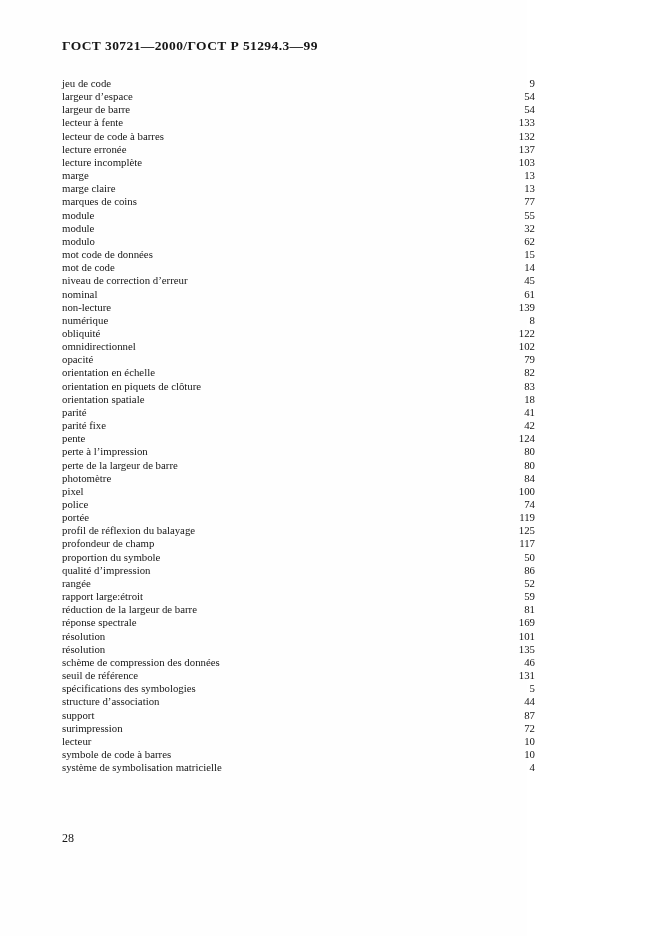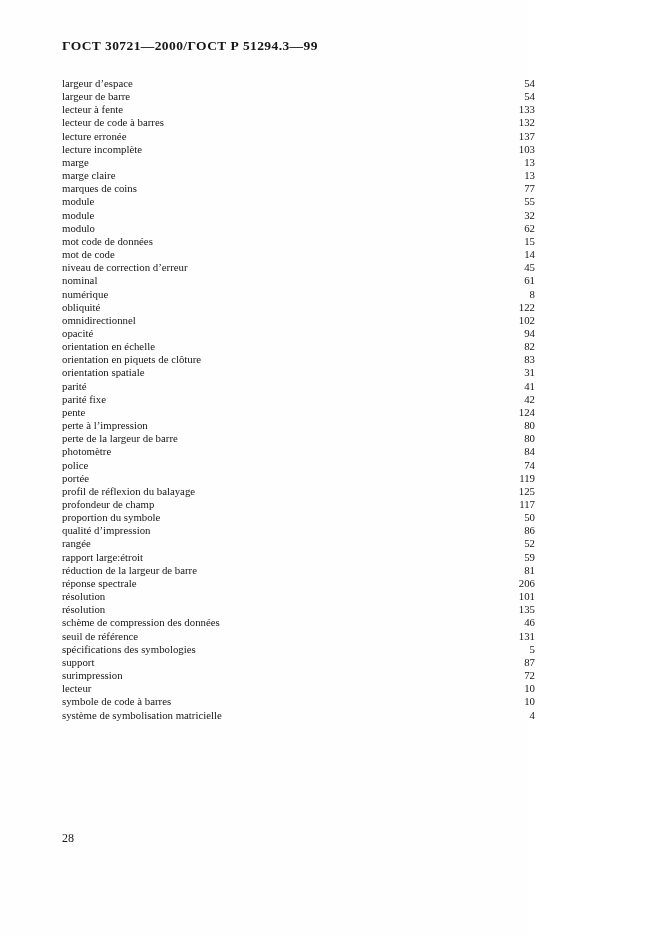--- a/index.html
+++ b/index.html
@@ -56,20 +56,24 @@
   }
 </style>
 </head>
 <body>
 
 <div class="page">
   <h1 class="doc-title">ГОСТ 30721—2000/ГОСТ Р 51294.3—99</h1>
 
   <div class="index-list" id="index-list">
       <div class="row">
+        <span class="term">jeu de code</span>
+        <span class="pagenum">9</span>
+      </div>
+      <div class="row">
         <span class="term">largeur d’espace</span>
         <span class="pagenum">54</span>
       </div>
       <div class="row">
         <span class="term">largeur de barre</span>
         <span class="pagenum">54</span>
       </div>
       <div class="row">
         <span class="term">lecteur à fente</span>
         <span class="pagenum">133</span>
@@ -120,46 +124,50 @@
       </div>
       <div class="row">
         <span class="term">niveau de correction d’erreur</span>
         <span class="pagenum">45</span>
       </div>
       <div class="row">
         <span class="term">nominal</span>
         <span class="pagenum">61</span>
       </div>
       <div class="row">
+        <span class="term">non-lecture</span>
+        <span class="pagenum">139</span>
+      </div>
+      <div class="row">
         <span class="term">numérique</span>
         <span class="pagenum">8</span>
       </div>
       <div class="row">
         <span class="term">obliquité</span>
         <span class="pagenum">122</span>
       </div>
       <div class="row">
         <span class="term">omnidirectionnel</span>
         <span class="pagenum">102</span>
       </div>
       <div class="row">
         <span class="term">opacité</span>
-        <span class="pagenum">94</span>
+        <span class="pagenum">79</span>
       </div>
       <div class="row">
         <span class="term">orientation en échelle</span>
         <span class="pagenum">82</span>
       </div>
       <div class="row">
         <span class="term">orientation en piquets de clôture</span>
         <span class="pagenum">83</span>
       </div>
       <div class="row">
         <span class="term">orientation spatiale</span>
-        <span class="pagenum">31</span>
+        <span class="pagenum">18</span>
       </div>
       <div class="row">
         <span class="term">parité</span>
         <span class="pagenum">41</span>
       </div>
       <div class="row">
         <span class="term">parité fixe</span>
         <span class="pagenum">42</span>
       </div>
       <div class="row">
@@ -172,20 +180,24 @@
       </div>
       <div class="row">
         <span class="term">perte de la largeur de barre</span>
         <span class="pagenum">80</span>
       </div>
       <div class="row">
         <span class="term">photomètre</span>
         <span class="pagenum">84</span>
       </div>
       <div class="row">
+        <span class="term">pixel</span>
+        <span class="pagenum">100</span>
+      </div>
+      <div class="row">
         <span class="term">police</span>
         <span class="pagenum">74</span>
       </div>
       <div class="row">
         <span class="term">portée</span>
         <span class="pagenum">119</span>
       </div>
       <div class="row">
         <span class="term">profil de réflexion du balayage</span>
         <span class="pagenum">125</span>
@@ -209,21 +221,21 @@
       <div class="row">
         <span class="term">rapport large:étroit</span>
         <span class="pagenum">59</span>
       </div>
       <div class="row">
         <span class="term">réduction de la largeur de barre</span>
         <span class="pagenum">81</span>
       </div>
       <div class="row">
         <span class="term">réponse spectrale</span>
-        <span class="pagenum">206</span>
+        <span class="pagenum">169</span>
       </div>
       <div class="row">
         <span class="term">résolution</span>
         <span class="pagenum">101</span>
       </div>
       <div class="row">
         <span class="term">résolution</span>
         <span class="pagenum">135</span>
       </div>
       <div class="row">
@@ -232,20 +244,24 @@
       </div>
       <div class="row">
         <span class="term">seuil de référence</span>
         <span class="pagenum">131</span>
       </div>
       <div class="row">
         <span class="term">spécifications des symbologies</span>
         <span class="pagenum">5</span>
       </div>
       <div class="row">
+        <span class="term">structure d’association</span>
+        <span class="pagenum">44</span>
+      </div>
+      <div class="row">
         <span class="term">support</span>
         <span class="pagenum">87</span>
       </div>
       <div class="row">
         <span class="term">surimpression</span>
         <span class="pagenum">72</span>
       </div>
       <div class="row">
         <span class="term">lecteur</span>
         <span class="pagenum">10</span>

